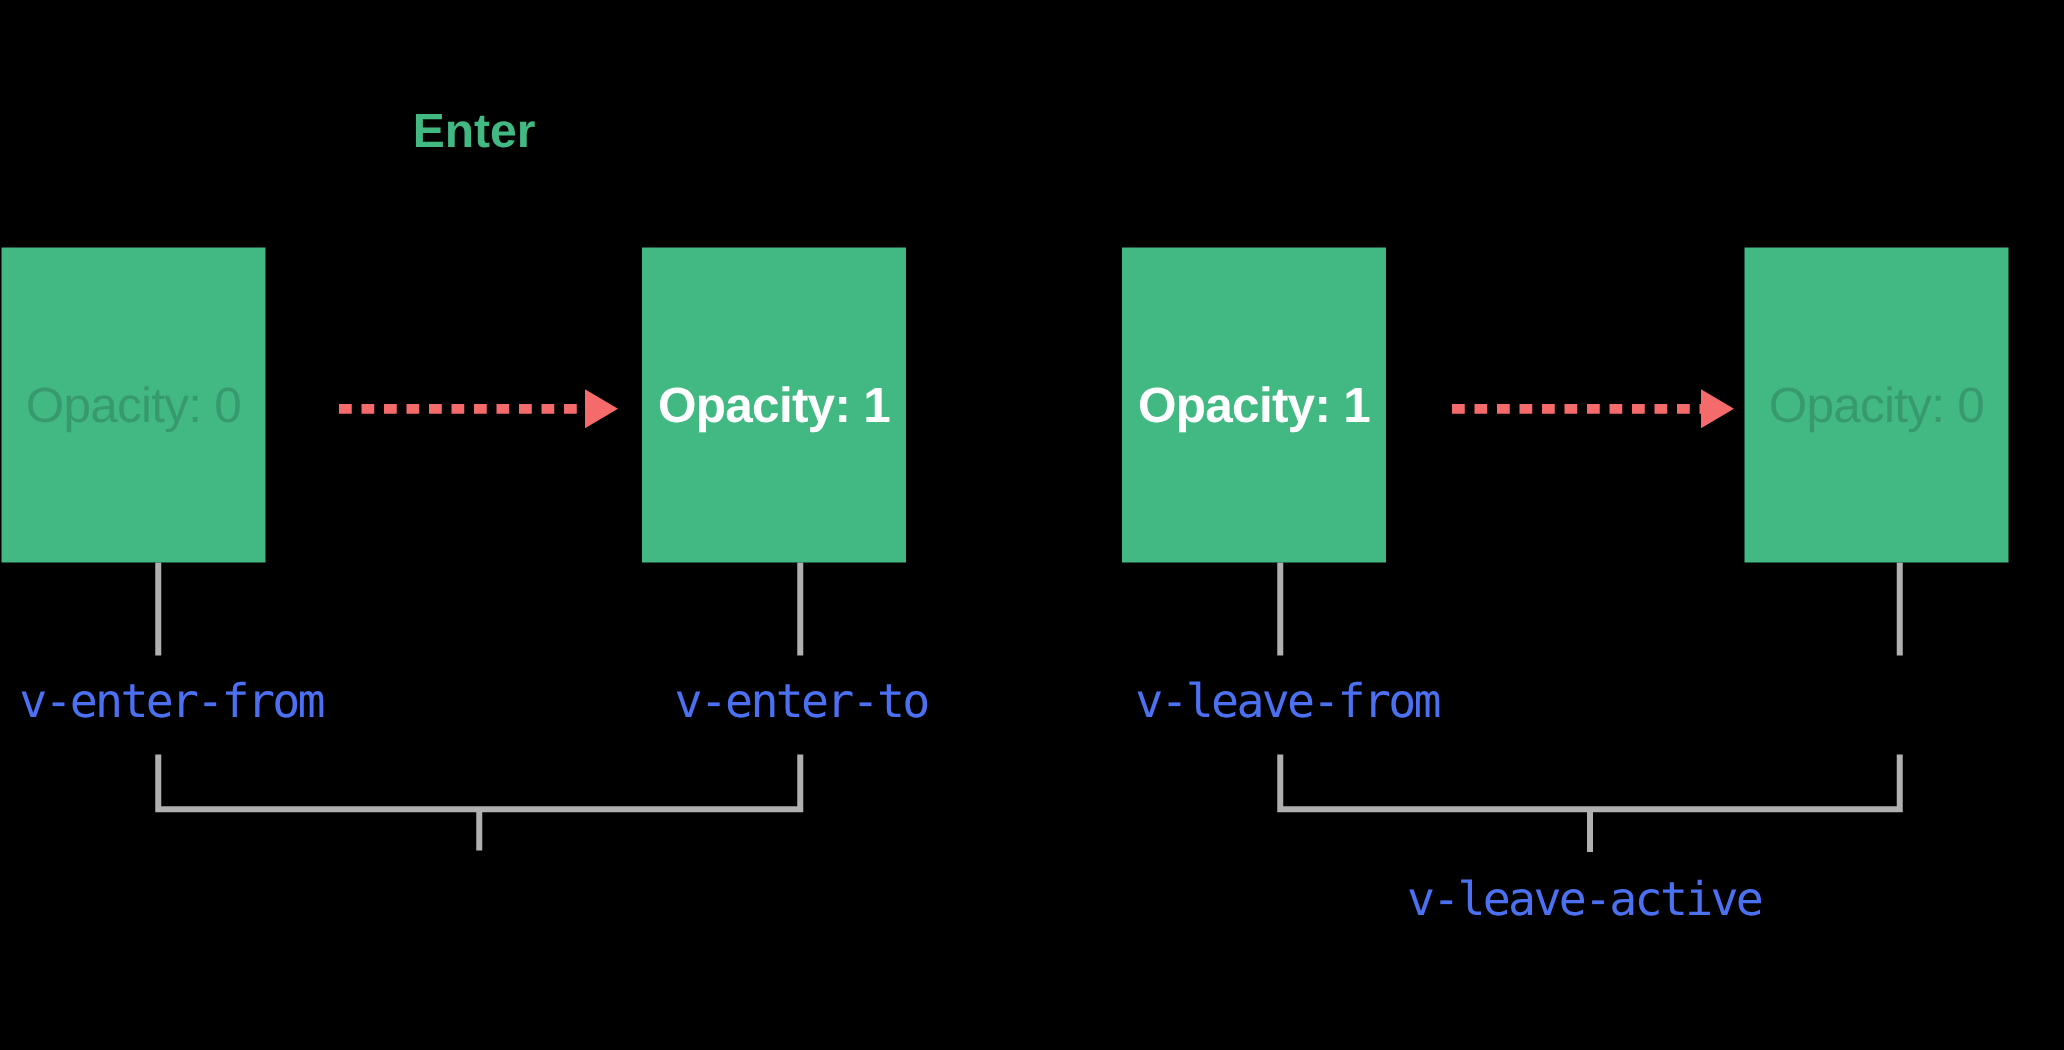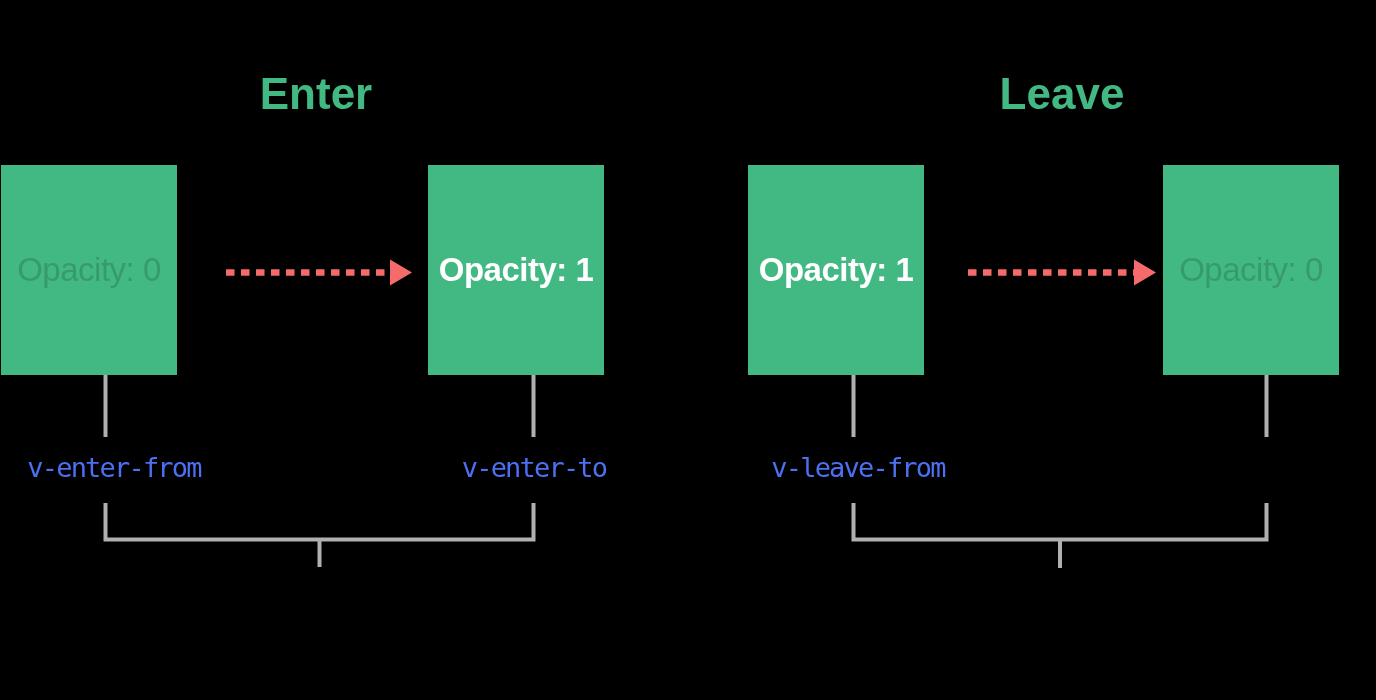--- a/index.html
+++ b/index.html
@@ -17,21 +17,21 @@
     pointer-events: none;
   }
   .gline  { stroke: var(--gray, #b0b0b0); stroke-width: 4; fill: none; }
   .aline  { stroke: var(--salmon, #f56b6b); stroke-width: 6.5; stroke-dasharray: 8.5 6.5; fill: none; }
   .ahead  { fill: var(--salmon, #f56b6b); stroke: none; }
 
   .title {
     position: absolute;
     top: 69px;
     transform: translateX(-50%);
-    font-size: 44px;
+    font-size: 32px;
     font-weight: bold;
     color: var(--green, #42b883);
     white-space: nowrap;
   }
   #title-enter { left: 316px; }
   #title-leave { left: 1062px; }
 
   .box {
     position: absolute;
     top: 165px;
@@ -52,21 +52,21 @@
   #sq-enter-from { left: 1px; }
   #sq-enter-to   { left: 428px; }
   #sq-leave-from { left: 748px; }
   #sq-leave-to   { left: 1163px; }
 
   .cls {
     position: absolute;
     top: 450px;
     transform: translateX(-50%);
     font-family: "DejaVu Sans Mono", monospace;
-    font-size: 27px;
+    font-size: 31px;
     font-weight: 500;
     letter-spacing: -1.8px;
     color: var(--blue, #4b70f2);
     white-space: nowrap;
     line-height: 36px;
   }
   #lbl-enter-from { left: 114px; }
   #lbl-enter-to   { left: 534px; }
   #lbl-leave-from { left: 858px; }
   #lbl-leave-to   { left: 1267px; }
@@ -97,33 +97,33 @@
       <line class="aline" x1="226" y1="272.5" x2="390" y2="272.5"></line>
       <polygon class="ahead" points="390,259.5 390,285.5 412,272.5"></polygon>
     </g>
     <g>
       <line class="aline" x1="968" y1="272.5" x2="1134" y2="272.5"></line>
       <polygon class="ahead" points="1134,259.5 1134,285.5 1156,272.5"></polygon>
     </g>
   </svg>
 
   <div class="title" id="title-enter">Enter</div>
-  <div class="title" id="title-leave">Leave</div>
 
   <div class="box" id="sq-enter-from">
     <span class="box-label faint">Opacity: 0</span>
   </div>
   <div class="box" id="sq-enter-to">
     <span class="box-label bright">Opacity: 1</span>
   </div>
   <div class="box" id="sq-leave-from">
     <span class="box-label bright">Opacity: 1</span>
   </div>
   <div class="box" id="sq-leave-to">
     <span class="box-label faint">Opacity: 0</span>
   </div>
 
   <div class="cls" id="lbl-enter-from">v-enter-from</div>
   <div class="cls" id="lbl-leave-from">v-leave-from</div>
   <div class="cls" id="lbl-enter-to">v-enter-to</div>
 
+  <div class="cls active" id="lbl-leave-active">v-leave-active</div>
 
 </div>
 
 </body></html>

